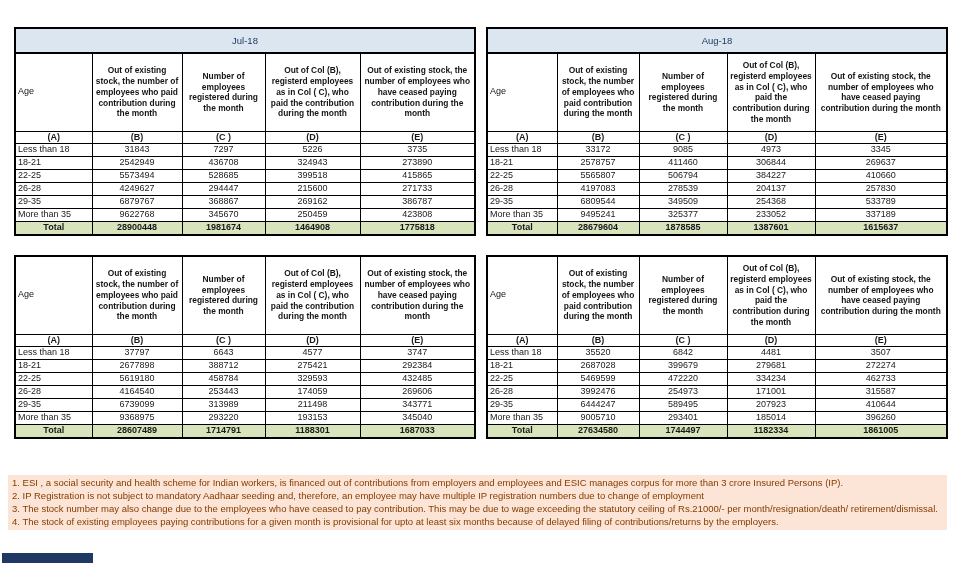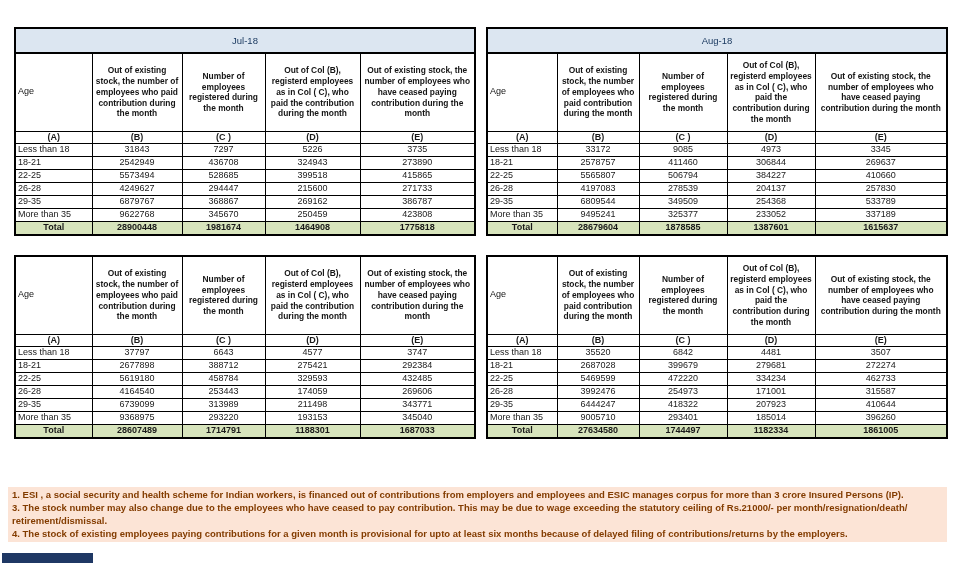--- a/index.html
+++ b/index.html
@@ -45,26 +45,25 @@
     font-weight:bold; height:14px; text-align:center;
   }
   tr.total-row td.age-cell { text-align:center; }
   
   .variant-a col.c1{width:77px} .variant-a col.c2{width:90px} .variant-a col.c3{width:83px}
   .variant-a col.c4{width:95px} .variant-a col.c5{width:115px}
   .variant-b col.c1{width:70px} .variant-b col.c2{width:82px} .variant-b col.c3{width:88px}
   .variant-b col.c4{width:88px} .variant-b col.c5{width:132px}
 
   .notes {
-    position:absolute; left:8px; top:487px; width:939px;
+    position:absolute; left:8px; top:475px; width:939px;
     background:var(--notes-bg,#FCE4D6);
     color:var(--notes-text,#833C00);
     font-size:9.5px; line-height:13px;
     padding:1px 4px 2px 4px;
-    font-weight:bold;
   }
   .accent-bar {
     position:absolute; left:2px; top:553px; width:91px; height:10px;
     background:var(--accent-bar,#1F3864);
   }
 </style>
 </head>
 <body>
 
 <div class="tables-grid">
@@ -361,21 +360,21 @@
         <tr>
           <td class="age-cell">26-28</td>
           <td class="num-cell">3992476</td>
           <td class="num-cell">254973</td>
           <td class="num-cell">171001</td>
           <td class="num-cell">315587</td>
         </tr>
         <tr>
           <td class="age-cell">29-35</td>
           <td class="num-cell">6444247</td>
-          <td class="num-cell">418322</td>
+          <td class="num-cell">589495</td>
           <td class="num-cell">207923</td>
           <td class="num-cell">410644</td>
         </tr>
         <tr>
           <td class="age-cell">More than 35</td>
           <td class="num-cell">9005710</td>
           <td class="num-cell">293401</td>
           <td class="num-cell">185014</td>
           <td class="num-cell">396260</td>
         </tr>
@@ -388,17 +387,18 @@
         <td>1182334</td>
         <td>1861005</td>
       </tr>
     </tfoot>
   </table>
 
 </div>
 
 <div class="notes">
   <div>1. ESI , a social security and health scheme for Indian workers, is financed out of contributions from employers and employees and ESIC manages corpus for more than 3 crore Insured Persons (IP).</div>
+  <div>2. IP Registration is not subject to mandatory Aadhaar seeding and, therefore, an employee may have multiple IP registration numbers due to change of employment</div>
   <div>3. The stock number may also change due to the employees who have ceased to pay contribution. This may be due to wage exceeding the statutory ceiling of Rs.21000/- per month/resignation/death/ retirement/dismissal.</div>
   <div>4. The stock of existing employees paying contributions for a given month is provisional for upto at least six months because of delayed filing of contributions/returns by the employers.</div>
 </div>
 
 <div class="accent-bar"></div>
 
 </body></html>

